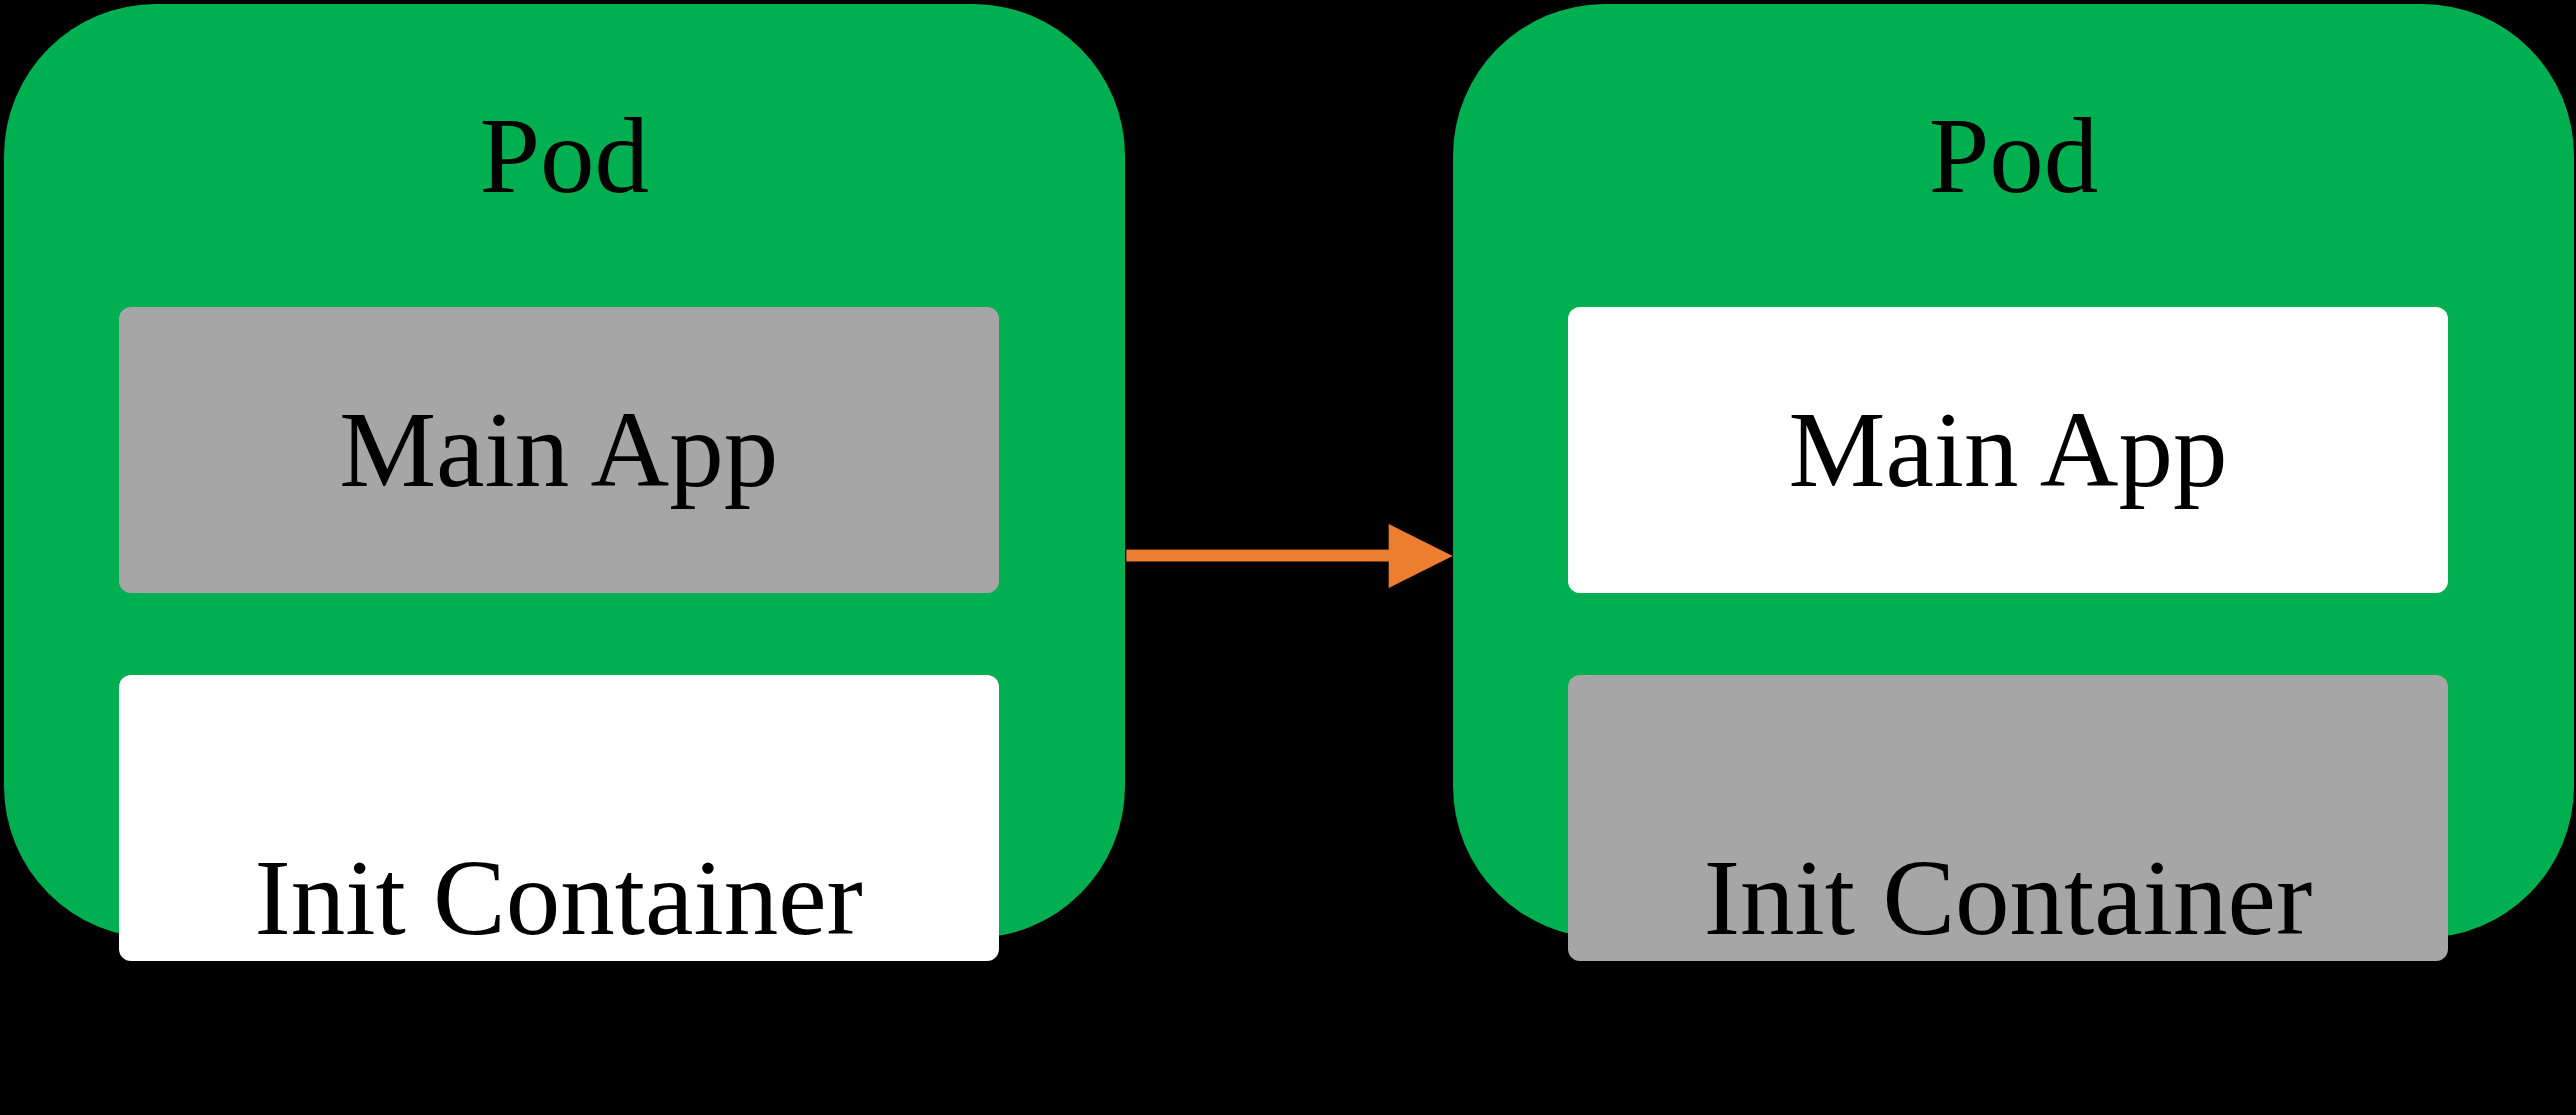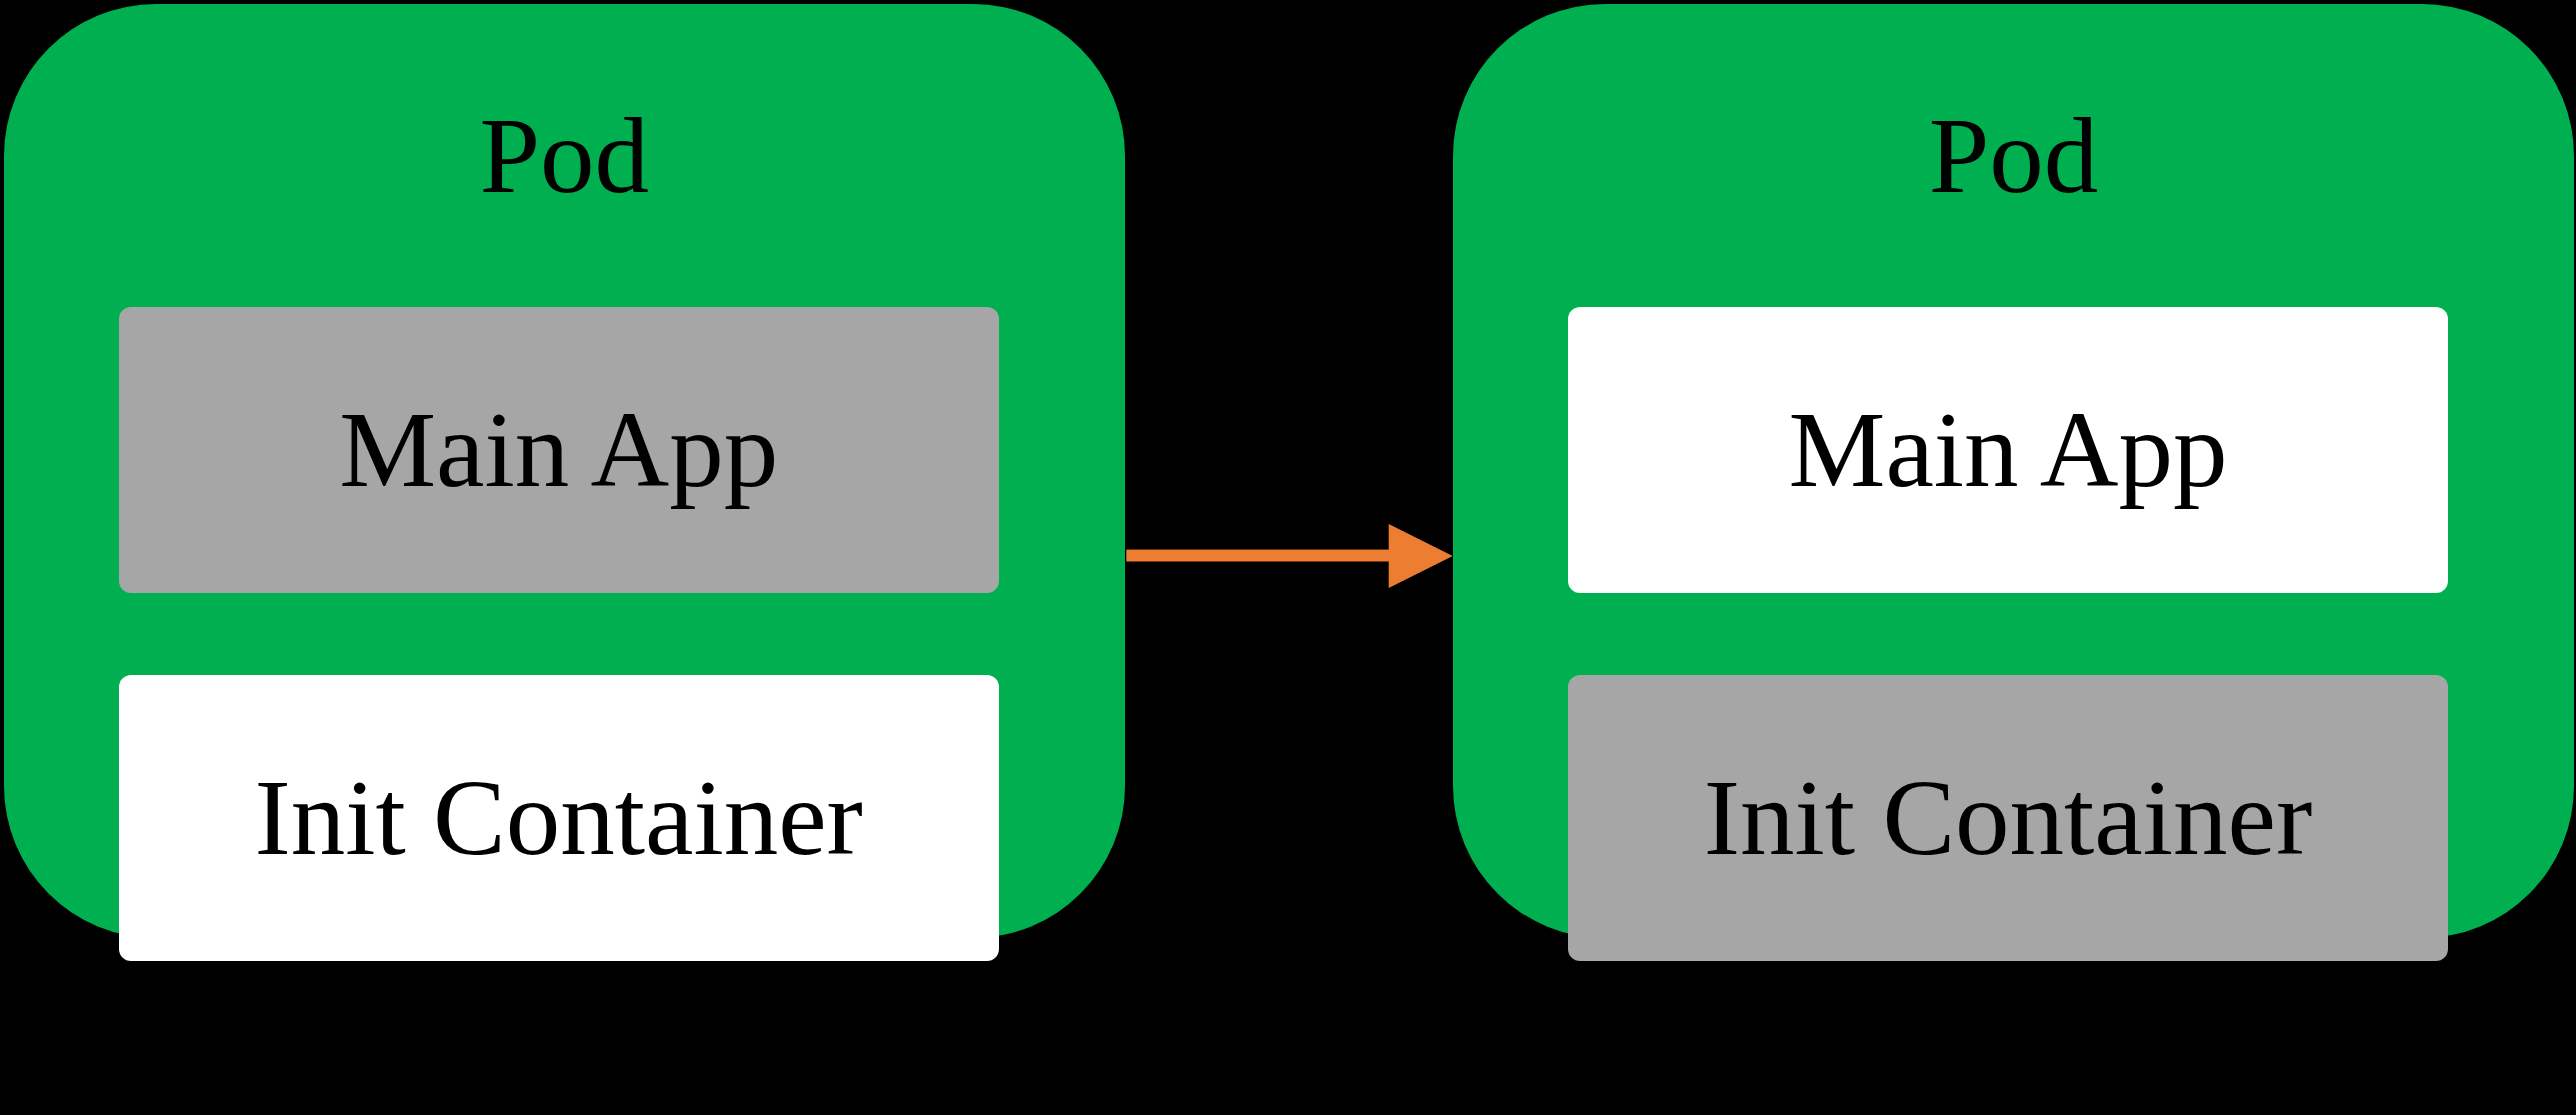--- a/index.html
+++ b/index.html
@@ -42,21 +42,21 @@
     width: 880px;
     height: 286px;
     border-radius: 12px;
     display: flex;
     align-items: center;
     justify-content: center;
     font-size: 109px;
     white-space: nowrap;
   }
   .box-top    { top: 303px; }
-  .box-bottom { top: 671px; }
+  .box-bottom { top: 671px; align-items: flex-end; }
   .container-box.gray  { background: var(--container-gray, #A6A6A6); }
   .container-box.white { background: var(--container-white, #FFFFFF); }
   .arrow-svg {
     position: absolute;
     left: 1125px;
     top: 524px;
   }
   .arrow-shape { fill: var(--arrow-orange, #ED7D31); }
 </style>
 </head>

